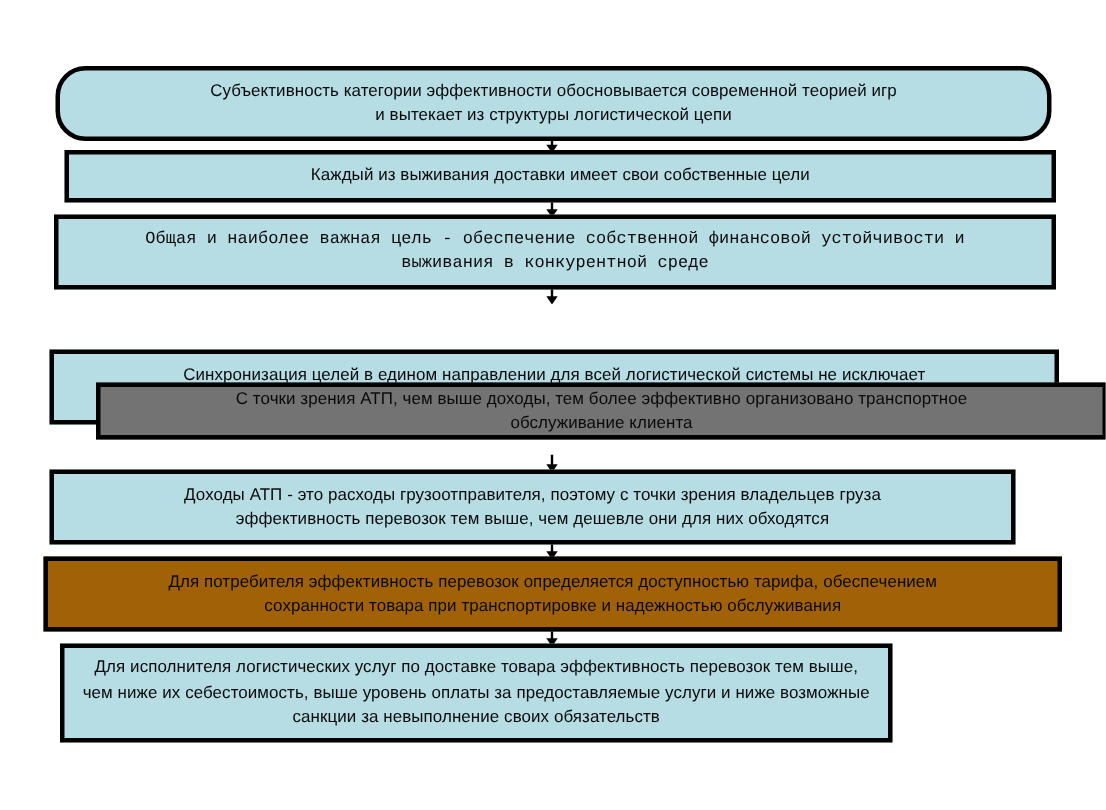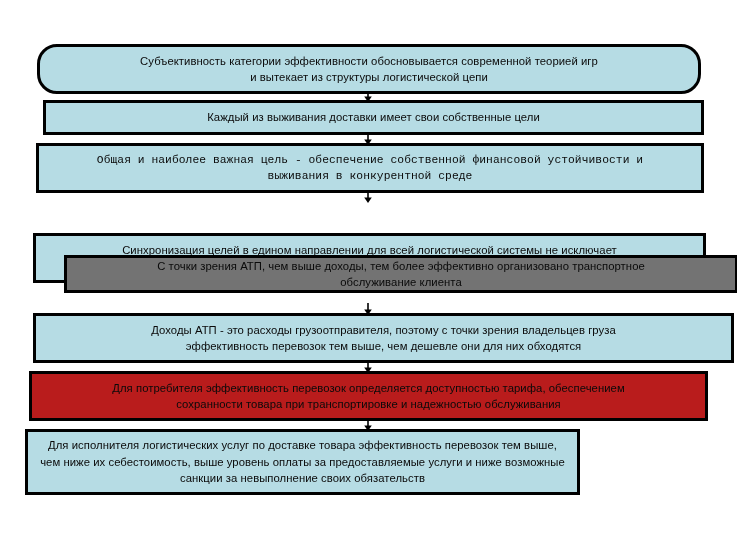--- a/index.html
+++ b/index.html
@@ -106,22 +106,22 @@
     </div>
     <div class="node" style="left: 36px; top: 143px; width: 668px; height: 50px; background: rgb(182, 220, 228); border-color: rgb(0, 0, 0); color: rgb(10, 10, 10); font-family: Liberation Mono, monospace;">
       <span class="node-text">Общая и наиболее важная цель - обеспечение  собственной финансовой устойчивости и<br>выживания в конкурентной  среде</span>
     </div>
     <div class="node" style="left: 33px; top: 201px; width: 673px; height: 50px; background: rgb(182, 220, 228); border-color: rgb(0, 0, 0); color: rgb(10, 10, 10); margin-top: 32px;">
       <span class="node-text">Синхронизация целей в едином направлении для всей логистической системы не исключает<br>разнонаправленности целей подсистем и разного понимания эффективности</span>
     </div>
     <div class="node" style="left: 32px; top: 255px; width: 674px; height: 38px; background: #737373; border-color: rgb(0, 0, 0); color: rgb(10, 10, 10); margin-left: 32px;">
       <span class="node-text">С точки зрения АТП, чем выше  доходы, тем более эффективно организовано транспортное<br>обслуживание клиента</span>
     </div>
-    <div class="node" style="left: 33px; top: 313px; width: 701px; height: 50px; background: rgb(182, 220, 228); border-color: rgb(0, 0, 0); color: rgb(10, 10, 10);">
+    <div class="node" style="left: 33px; top: 313px; width: 644px; height: 50px; background: rgb(182, 220, 228); border-color: rgb(0, 0, 0); color: rgb(10, 10, 10);">
       <span class="node-text">Доходы АТП - это расходы грузоотправителя, поэтому с точки зрения владельцев груза<br>эффективность перевозок тем выше, чем дешевле они для них обходятся</span>
     </div>
-    <div class="node" style="left: 29px; top: 371px; width: 679px; height: 50px; background: #b91c1c; border-color: rgb(0, 0, 0); color: rgb(10, 10, 10);">
+    <div class="node" style="left: 29px; top: 371px; width: 679px; height: 50px; background: #a16207; border-color: rgb(0, 0, 0); color: rgb(10, 10, 10);">
       <span class="node-text">Для потребителя эффективность перевозок определяется доступностью тарифа, обеспечением<br>сохранности товара при транспортировке и надежностью обслуживания</span>
     </div>
-    <div class="node" style="left: 25px; top: 429px; width: 555px; height: 66px; background: rgb(182, 220, 228); border-color: rgb(0, 0, 0); color: rgb(10, 10, 10); justify-content: center;">
+    <div class="node" style="left: 40px; top: 429px; width: 555px; height: 66px; background: rgb(182, 220, 228); border-color: rgb(0, 0, 0); color: rgb(10, 10, 10); justify-content: center;">
       <span class="node-text">Для исполнителя логистических услуг по доставке товара эффективность перевозок тем выше,<br>чем ниже их себестоимость, выше уровень оплаты за предоставляемые услуги и ниже возможные<br>санкции за невыполнение своих обязательств</span>
     </div>
   </div>
 
 </body></html>

